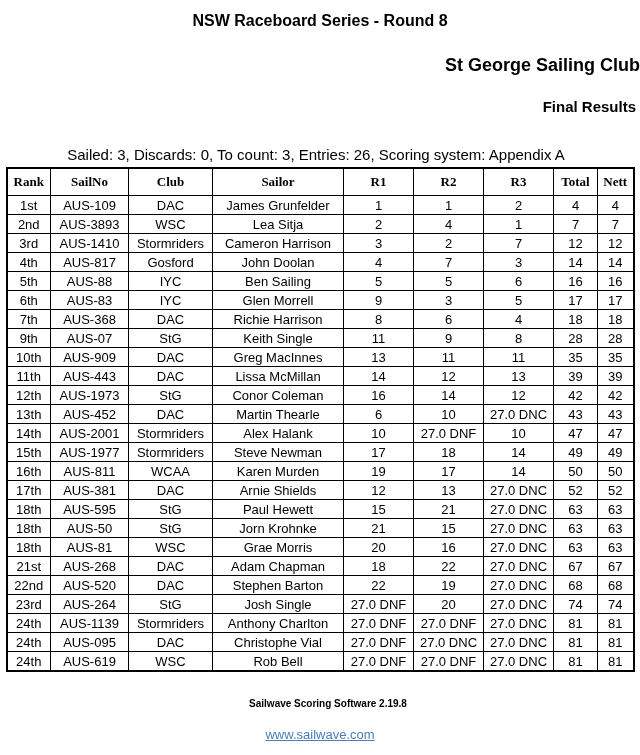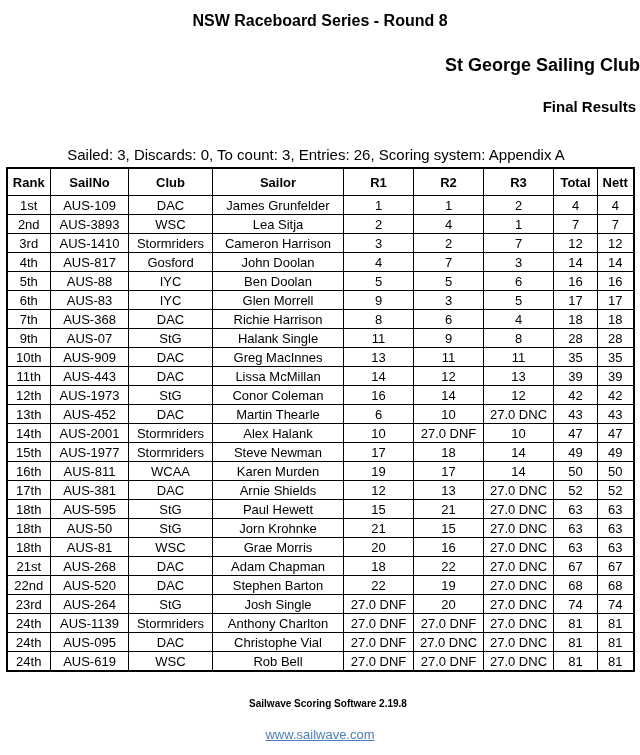--- a/index.html
+++ b/index.html
@@ -47,20 +47,21 @@
   }
   table.results th {
     border: 1px solid #000000;
     font-size: 13px;
     font-weight: bold;
     text-align: center;
     height: 24px;
     padding: 1px 2px;
     overflow: hidden;
     white-space: nowrap;
+    font-family: Liberation Serif, serif;
   }
   table.results td {
     border: 1px solid #000000;
     font-size: 13px;
     text-align: center;
     height: 16px;
     padding: 1px 2px;
     overflow: hidden;
     white-space: nowrap;
   }
@@ -165,21 +166,21 @@
           <td>4</td>
           <td>7</td>
           <td>3</td>
           <td>14</td>
           <td>14</td>
         </tr>
         <tr>
           <td>5th</td>
           <td>AUS-88</td>
           <td>IYC</td>
-          <td>Ben Doolan</td>
+          <td>Ben Sailing</td>
           <td>5</td>
           <td>5</td>
           <td>6</td>
           <td>16</td>
           <td>16</td>
         </tr>
         <tr>
           <td>6th</td>
           <td>AUS-83</td>
           <td>IYC</td>
@@ -198,21 +199,21 @@
           <td>8</td>
           <td>6</td>
           <td>4</td>
           <td>18</td>
           <td>18</td>
         </tr>
         <tr>
           <td>9th</td>
           <td>AUS-07</td>
           <td>StG</td>
-          <td>Halank Single</td>
+          <td>Keith Single</td>
           <td>11</td>
           <td>9</td>
           <td>8</td>
           <td>28</td>
           <td>28</td>
         </tr>
         <tr>
           <td>10th</td>
           <td>AUS-909</td>
           <td>DAC</td>

